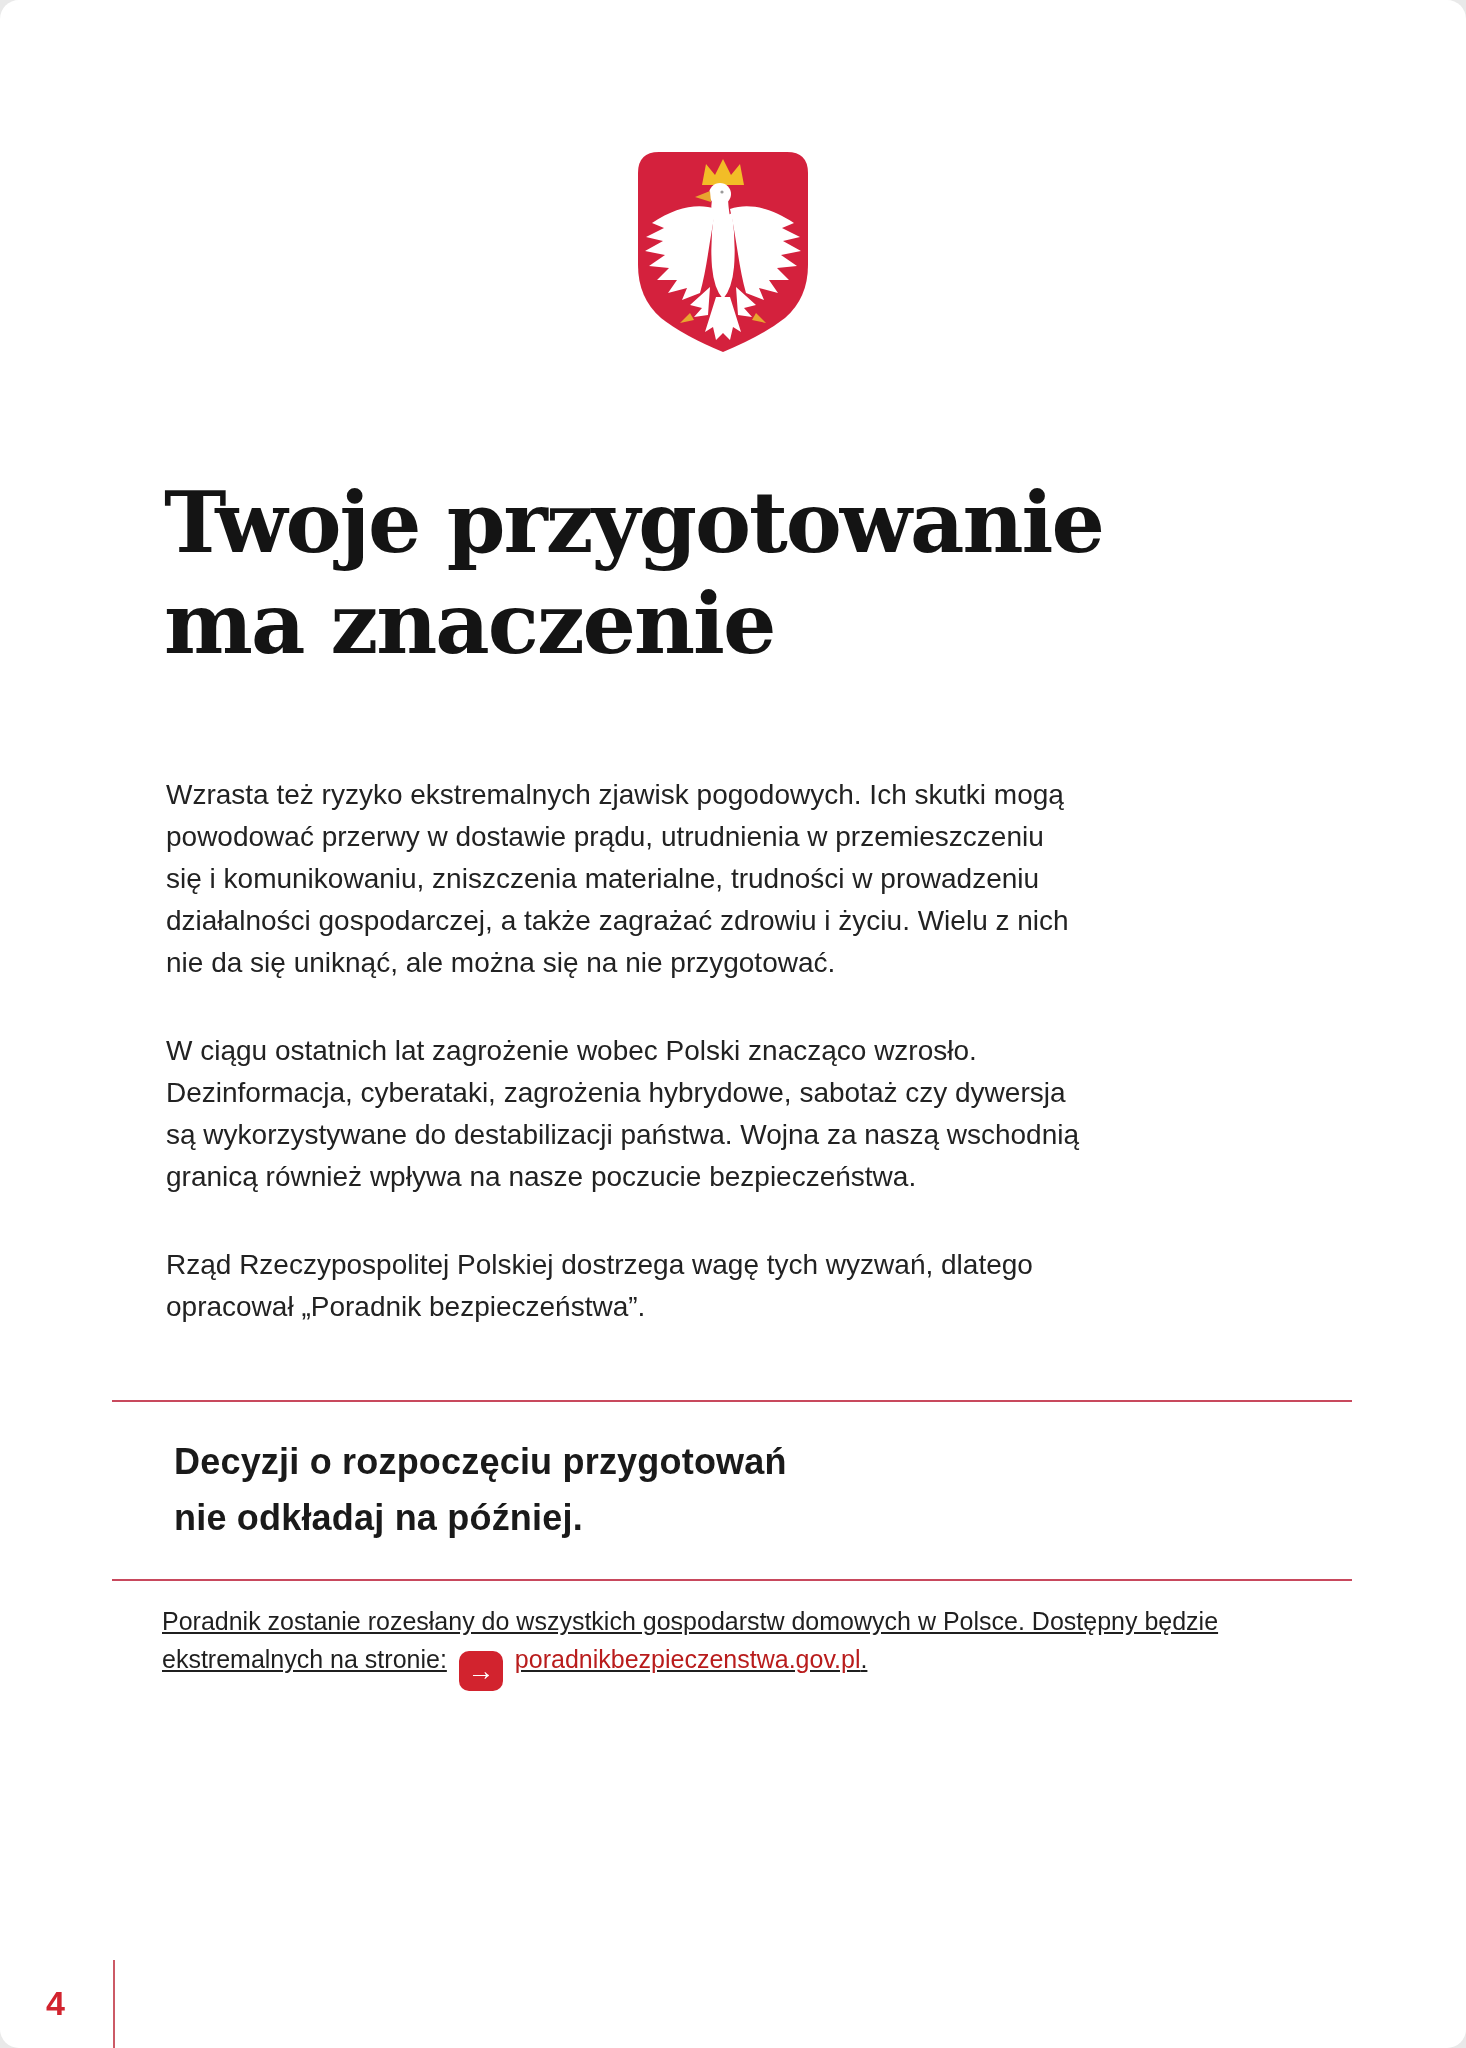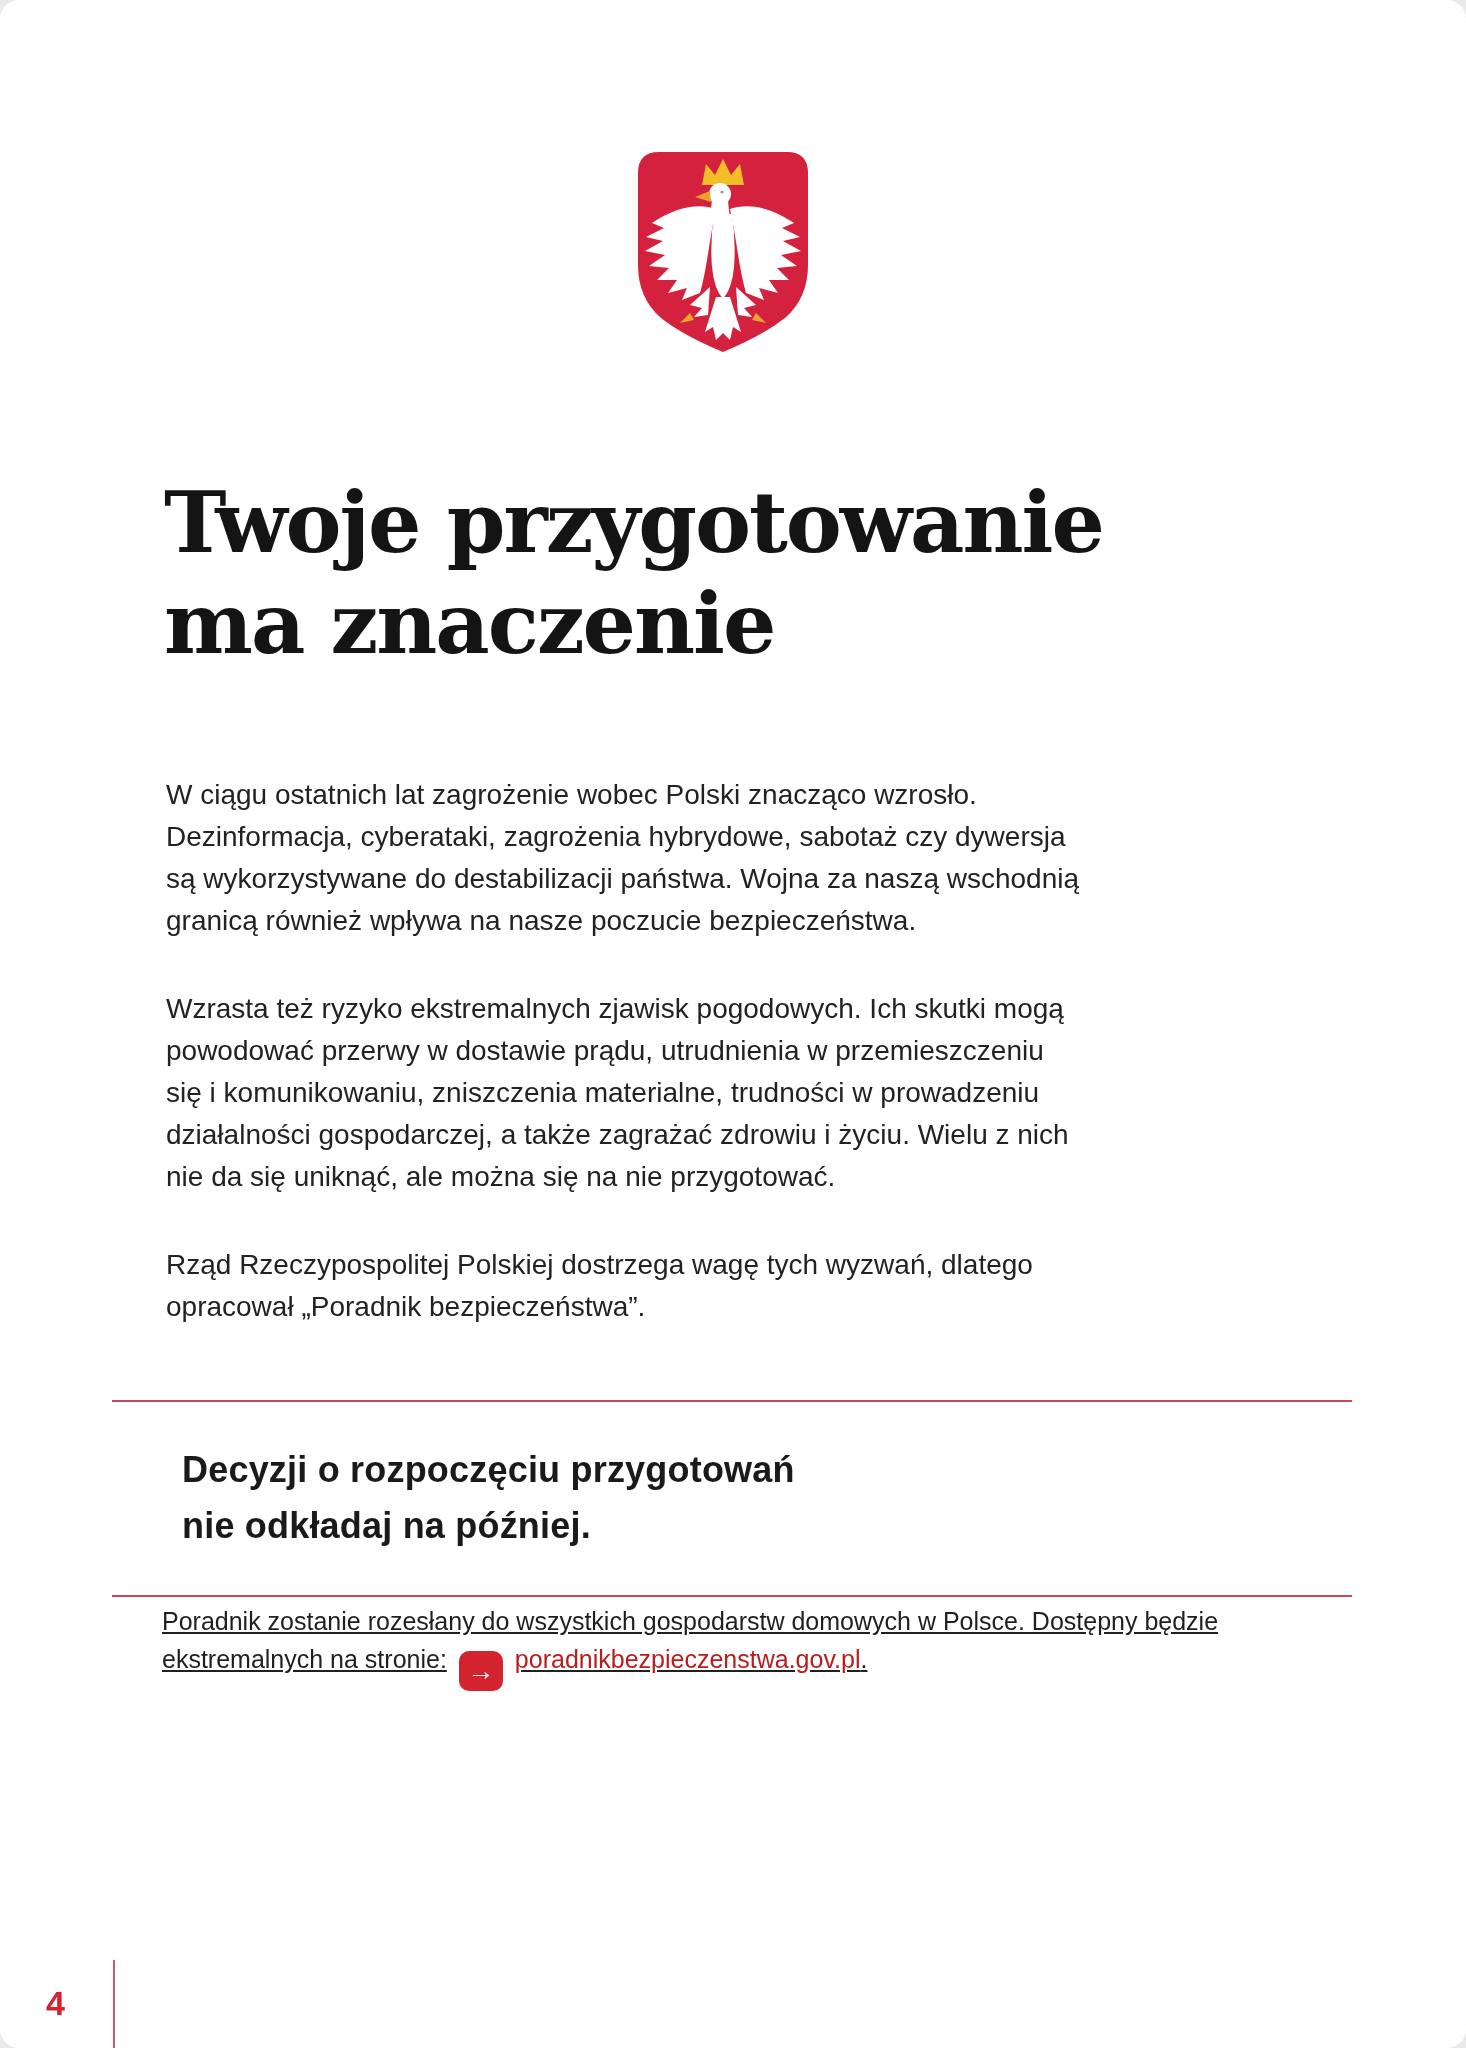--- a/index.html
+++ b/index.html
@@ -53,21 +53,21 @@
 
   
   .callout {
     position: absolute;
     left: 112px;
     top: 1400px;
     width: 1240px;
   }
   .callout .rule { height: 2px; }
   .callout p {
-    margin: 16px;
+    margin: 8px;
     padding: 24px 0 25px 54px;
     font-weight: 700;
     font-size: 36px;
     line-height: 56px;
     letter-spacing: 0.2px;
     color: #1a1a1a;
     white-space: pre-line;
   }
 
   
@@ -145,29 +145,29 @@
       <path d="M78,44 L63,50 L79,55 Z" fill="#e8a62f"></path>
 
       <circle cx="90" cy="45" r="1.6" fill="#9a9a9a"></circle>
     </g>
   </svg>
 
   <h1 class="title">Twoje przygotowanie
 ma znaczenie</h1>
 
   <div class="intro">
-    <p>W ciągu ostatnich lat zagrożenie wobec Polski znacząco wzrosło.
-Dezinformacja, cyberataki, zagrożenia hybrydowe, sabotaż czy dywersja
-są wykorzystywane do destabilizacji państwa. Wojna za naszą wschodnią
-granicą również wpływa na nasze poczucie bezpieczeństwa.</p>
     <p>Wzrasta też ryzyko ekstremalnych zjawisk pogodowych. Ich skutki mogą
 powodować przerwy w dostawie prądu, utrudnienia w przemieszczeniu
 się i komunikowaniu, zniszczenia materialne, trudności w prowadzeniu
 działalności gospodarczej, a także zagrażać zdrowiu i życiu. Wielu z nich
 nie da się uniknąć, ale można się na nie przygotować.</p>
+    <p>W ciągu ostatnich lat zagrożenie wobec Polski znacząco wzrosło.
+Dezinformacja, cyberataki, zagrożenia hybrydowe, sabotaż czy dywersja
+są wykorzystywane do destabilizacji państwa. Wojna za naszą wschodnią
+granicą również wpływa na nasze poczucie bezpieczeństwa.</p>
     <p>Rząd Rzeczypospolitej Polskiej dostrzega wagę tych wyzwań, dlatego
 opracował „Poradnik bezpieczeństwa”.</p>
   </div>
 
   <div class="callout">
     <div class="rule" style="background: rgb(200, 73, 93);"></div>
     <p>Decyzji o rozpoczęciu przygotowań
 nie odkładaj na później.</p>
     <div class="rule" style="background: rgb(200, 73, 93);"></div>
   </div>

